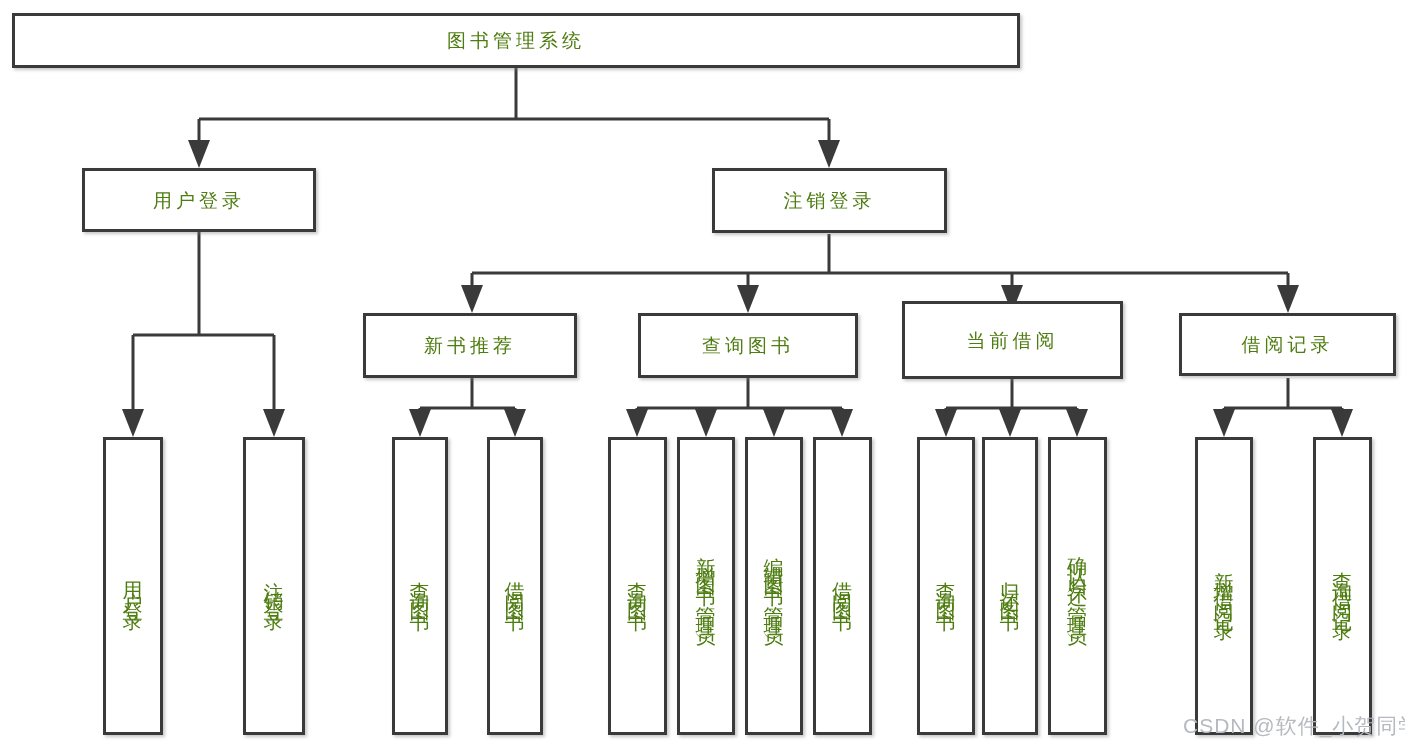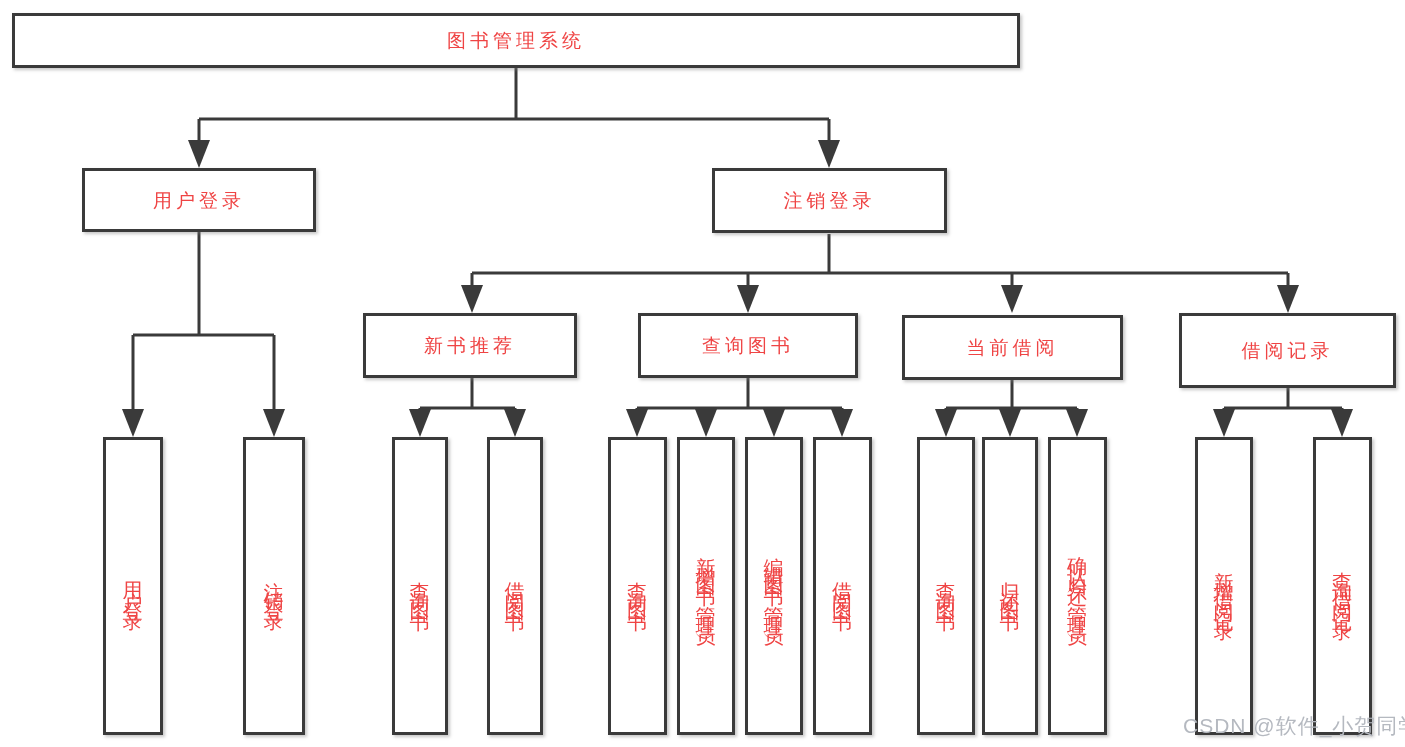--- a/index.html
+++ b/index.html
@@ -23,21 +23,21 @@
     height: 747px;
   }
   .box {
     position: absolute;
     box-sizing: border-box;
     border: 3px solid #3a3a3a;
     background: #ffffff;
     display: flex;
     align-items: center;
     justify-content: center;
-    color: #ef4444;
+    color: #4d7c0f;
     box-shadow: 2px 2px 3px rgba(130,130,130,0.45);
   }
   .box.h span {
     font-size: 19px;
     letter-spacing: 4px;
     white-space: nowrap;
     line-height: 1;
   }
   .box.v span {
     writing-mode: vertical-rl;
@@ -131,24 +131,24 @@
   <div class="box h" style="left:712px;top:168px;width:235px;height:65px">
     <span>注销登录</span>
   </div>
 
   <div class="box h" style="left:363px;top:313px;width:214px;height:65px">
     <span>新书推荐</span>
   </div>
   <div class="box h" style="left:638px;top:313px;width:220px;height:65px">
     <span>查询图书</span>
   </div>
-  <div class="box h" style="left:902px;top:315px;width:221px;height:65px">
+  <div class="box h" style="left:902px;top:301px;width:221px;height:78px">
     <span>当前借阅</span>
   </div>
-  <div class="box h" style="left:1179px;top:313px;width:217px;height:75px">
+  <div class="box h" style="left:1179px;top:313px;width:217px;height:63px">
     <span>借阅记录</span>
   </div>
 
   <div class="box v" style="left:103px;top:437px;width:60px;height:298px">
     <span>用户登录</span>
   </div>
   <div class="box v" style="left:243px;top:437px;width:62px;height:298px">
     <span>注销登录</span>
   </div>
 

